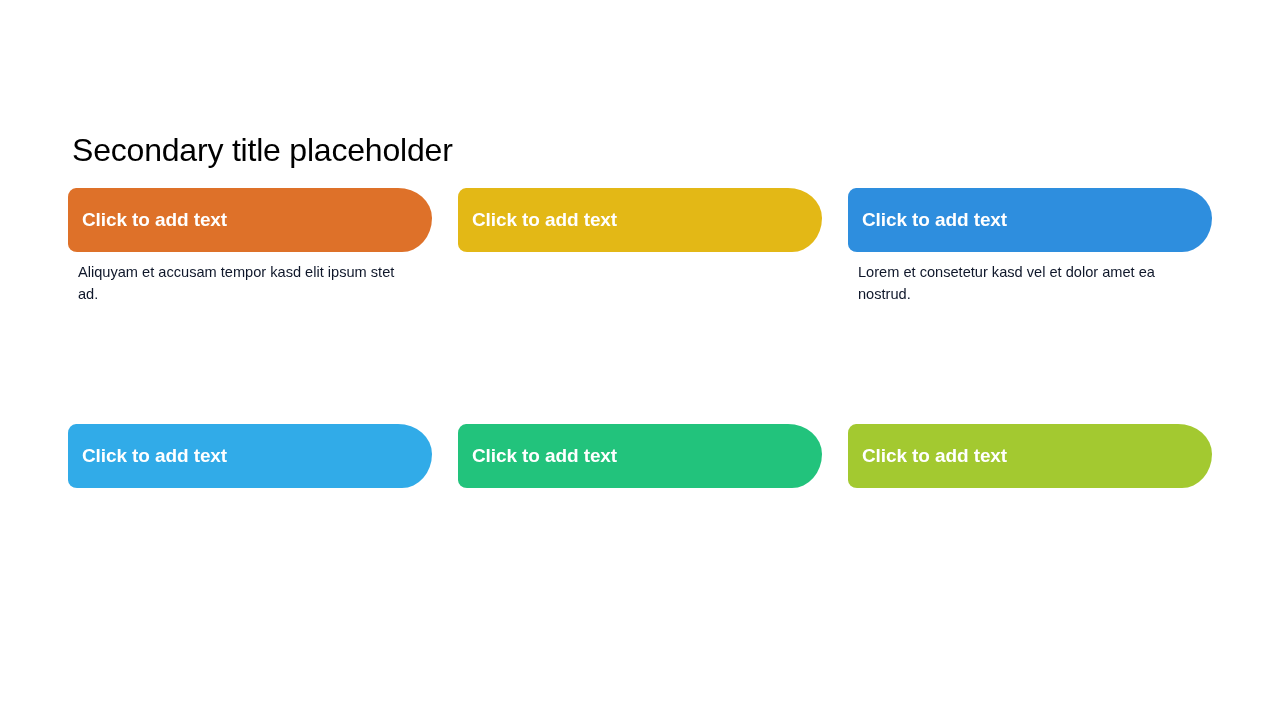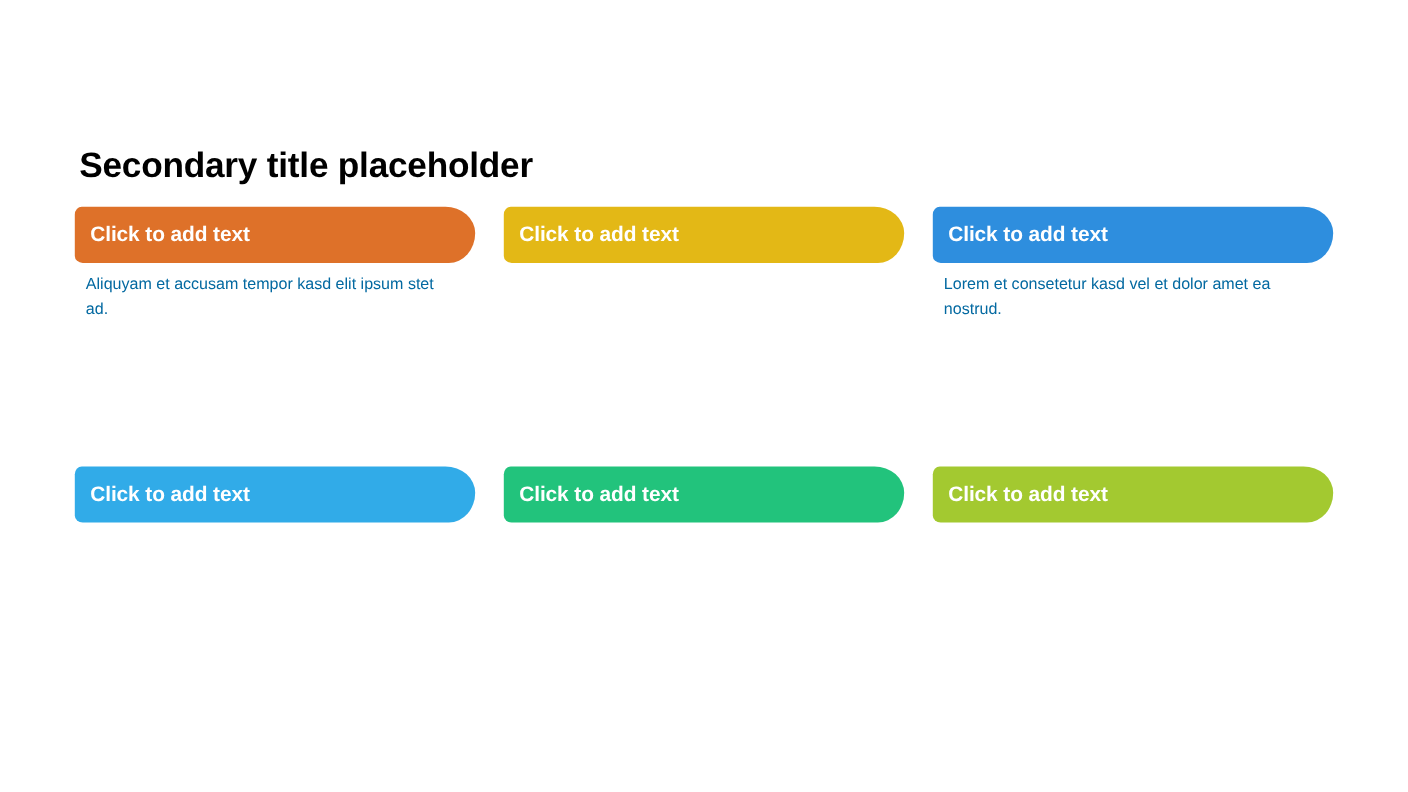--- a/index.html
+++ b/index.html
@@ -24,21 +24,21 @@
     height: 720px;
   }
 
   
   .slide-title {
     position: absolute;
     left: 72px;
     top: 128px;
     width: 1140px;
     font-size: 32px;
-    font-weight: bold;
+    font-weight: normal;
     color: #000000;
     letter-spacing: -0.2px;
     line-height: 44px;
     white-space: nowrap;
   }
 
   
   .card-grid {
     position: absolute;
     left: 68px;
@@ -54,21 +54,21 @@
 
   .card.col-0 { left: 0px; }
   .card.col-1 { left: 390px; }
   .card.col-2 { left: 780px; }
   .card.row-0 { top: 0px; }
   .card.row-1 { top: 236px; }
 
   
   .card-bar {
     position: relative;
-    height: 51px;
+    height: 64px;
     box-sizing: border-box;
     padding: 0 16px 0 14px;
     display: flex;
     align-items: center;
     border-radius: 8px 34px 30px 9px / 9px 30px 34px 8px;
     overflow: hidden;
   }
 
   .card-bar-label {
     font-size: 19px;
@@ -77,21 +77,21 @@
     line-height: 20px;
     letter-spacing: -0.1px;
     white-space: nowrap;
   }
 
   .card-body {
     margin-top: 9px;
     padding: 0 14px 0 10px;
     font-size: 14.6px;
     line-height: 22px;
-    color: #0369a1;
+    color: #0f172a;
   }
 </style>
 </head>
 <body style="background: rgb(255, 255, 255);">
 
 <div class="slide">
 
   <div class="slide-title" style="color: rgb(0, 0, 0);">Secondary title placeholder</div>
 
   <div class="card-grid">

